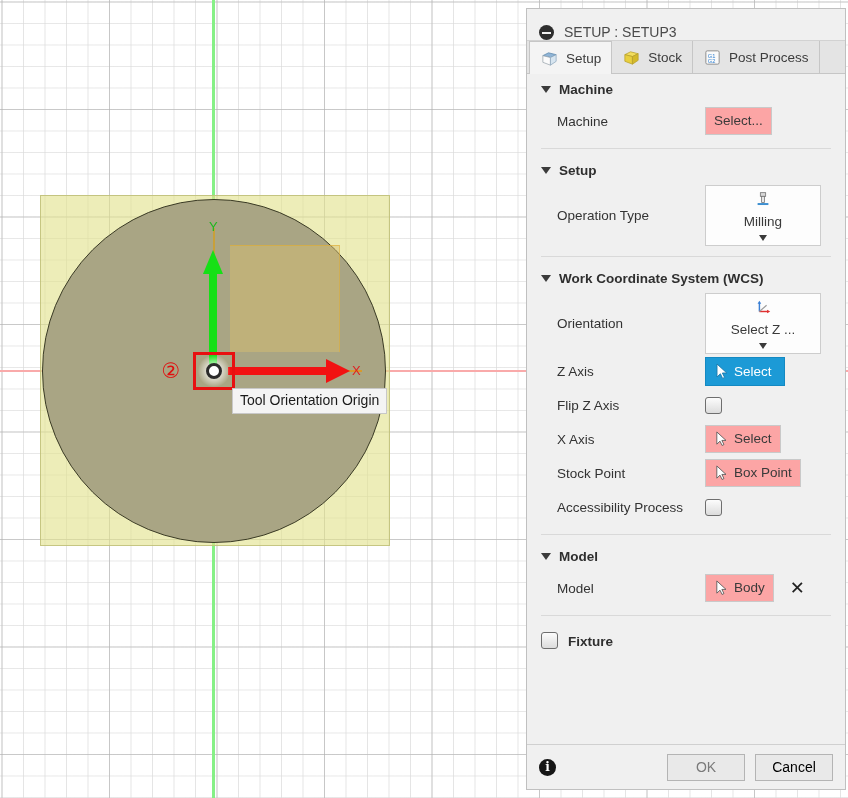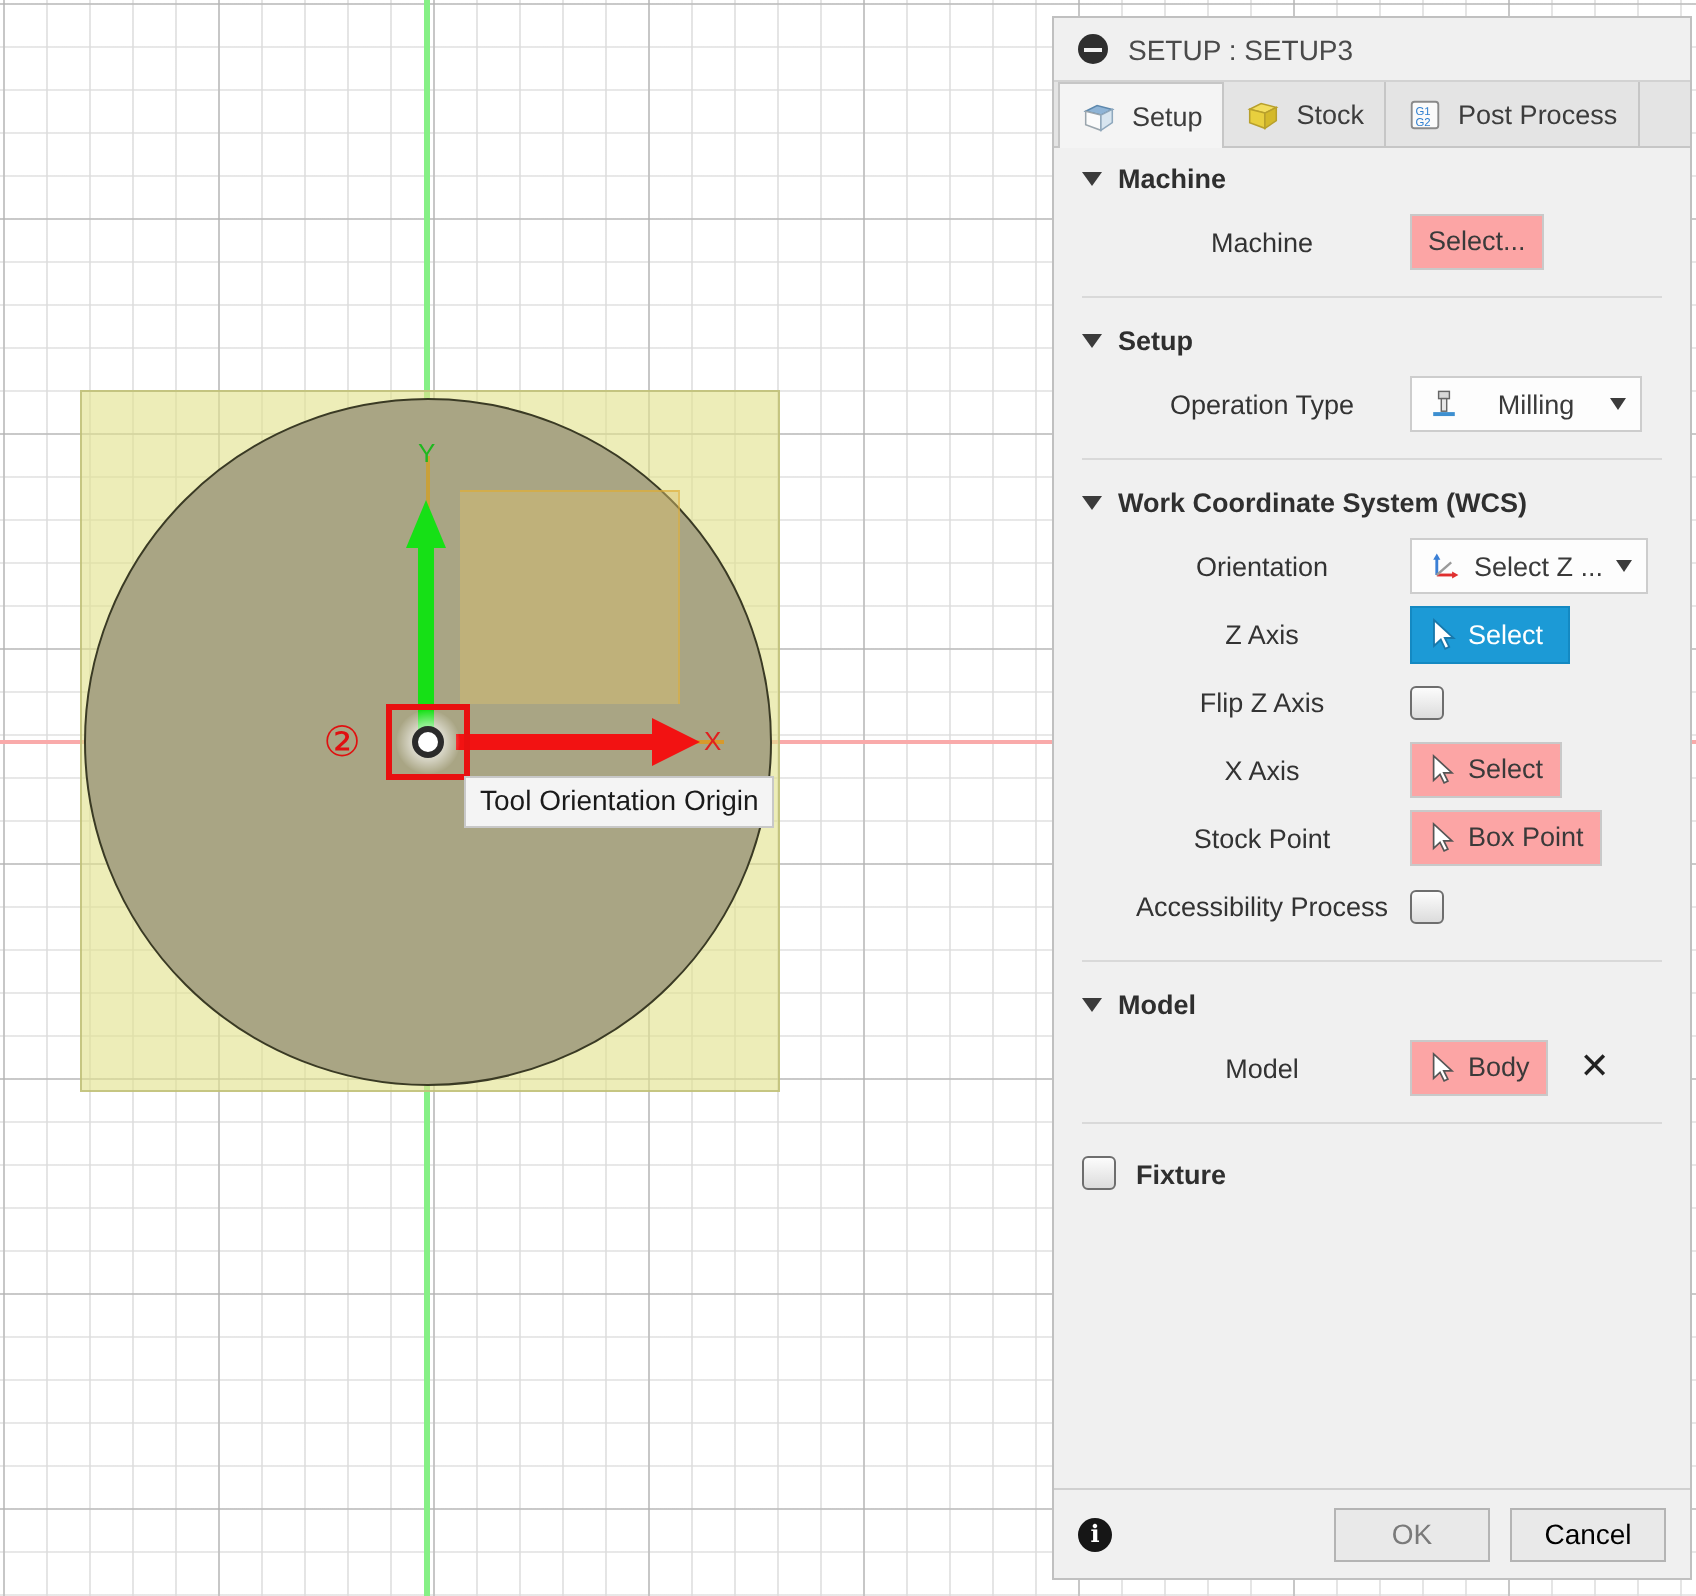--- a/index.html
+++ b/index.html
@@ -199,21 +199,21 @@
     border: 1px solid #c0c0c0;
     box-sizing: border-box;
     display: flex;
     flex-direction: column;
     font-family: "Liberation Sans", sans-serif;
   }
 
   .panel-title {
     height: 32px;
     display: flex;
-    align-items: center;
+    align-items: flex-end;
     gap: 10px;
     padding: 0 12px;
     background: #f0f0f0;
     border-bottom: 1px solid #d2d2d2;
     box-sizing: border-box;
     flex: 0 0 auto;
   }
   .panel-title .pin {
     width: 15px; height: 15px;
     border-radius: 50%;
@@ -264,21 +264,21 @@
   }
   .tab .ticon { width: 19px; height: 19px; flex: 0 0 auto; display:block; }
 
   .panel-body {
     flex: 1 1 auto;
     overflow: hidden;
     background: #f0f0f0;
     padding: 0 0 0 0;
   }
 
-  .group { padding: 0 14px; text-align: center; }
+  .group { padding: 0 14px; }
   .group-header {
     display: flex;
     align-items: center;
     gap: 8px;
     font-size: 13.5px;
     font-weight: bold;
     color: #2f2f2f;
     height: 30px;
   }
   .caret {
@@ -339,20 +339,21 @@
     background: #fdfdfd;
     display: inline-flex;
     align-items: center;
     gap: 6px;
     padding: 4px 7px;
     min-width: 116px;
     font-size: 13.5px;
     color: #3a3a3a;
     cursor: default;
     box-sizing: border-box;
+    flex-direction: column;
   }
   .combo .cval { flex: 1 1 auto; white-space: nowrap; overflow: hidden; }
   .combo .dncaret {
     width: 0; height: 0;
     border-left: 4.5px solid transparent;
     border-right: 4.5px solid transparent;
     border-top: 6px solid #3b3b3b;
     flex: 0 0 auto;
   }
 

